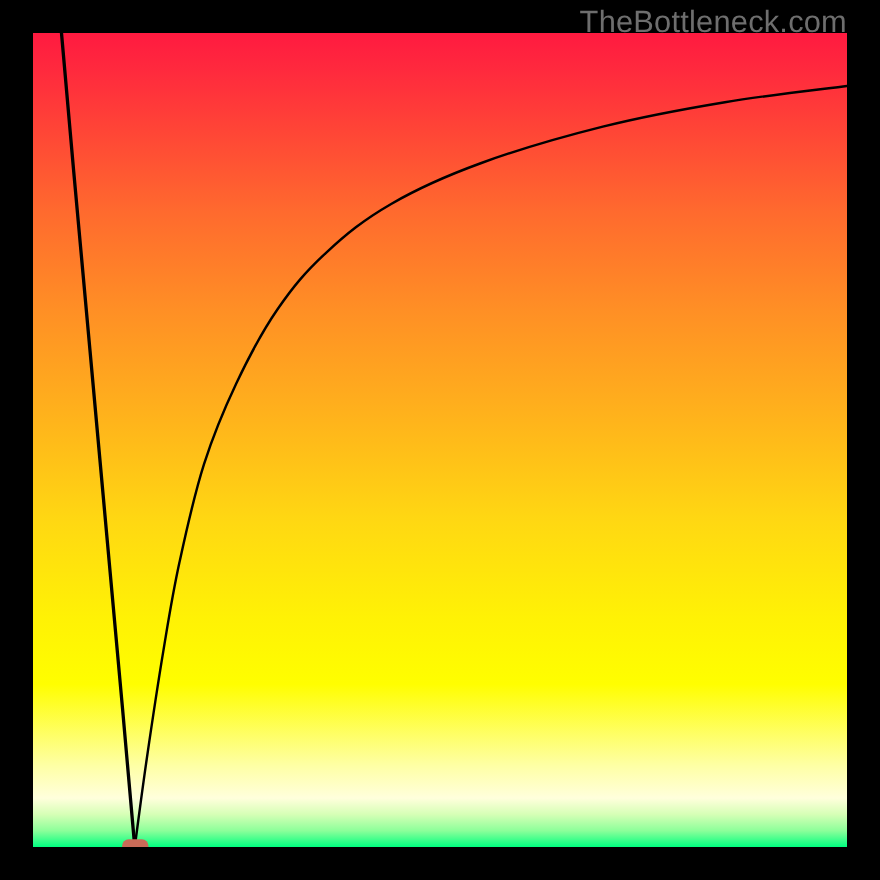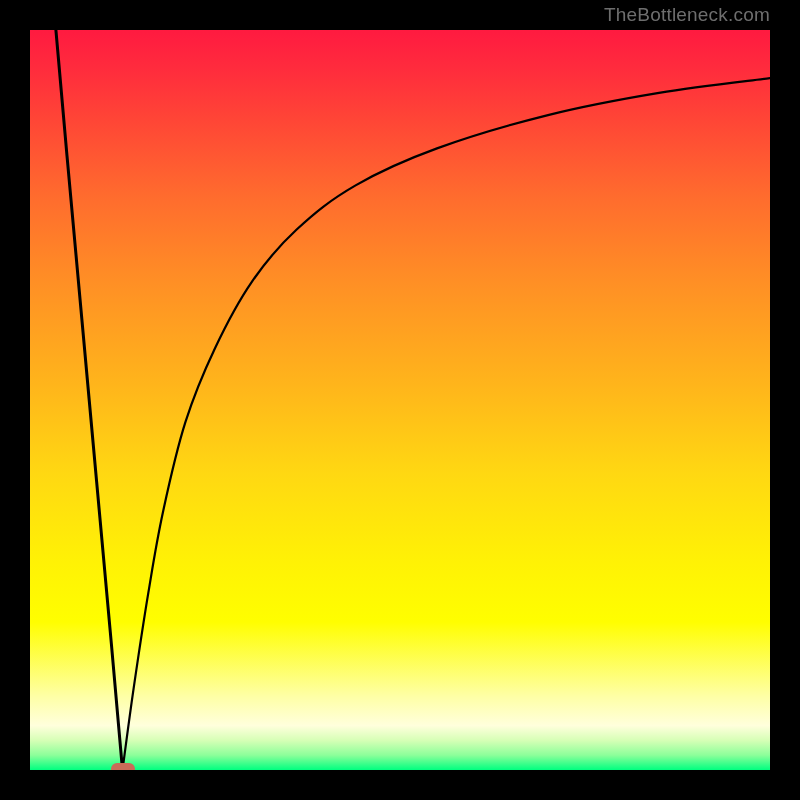--- a/index.html
+++ b/index.html
@@ -46,21 +46,21 @@
       #d6ffb6 96%,
       #8cff9a 98%,
       #00ff80 100%
     );
   }
   .watermark {
     position: absolute;
     top: 4px;
     right: 30px;
     color: #6e6e6e;
-    font-size: 19px;
+    font-size: 28px;
     font-weight: 500;
     letter-spacing: 0.2px;
   }
   .marker {
     position: absolute;
     width: 24px;
     height: 14px;
     background: #c96b58;
     border-radius: 6px;
     transform: translate(-50%, -50%);

